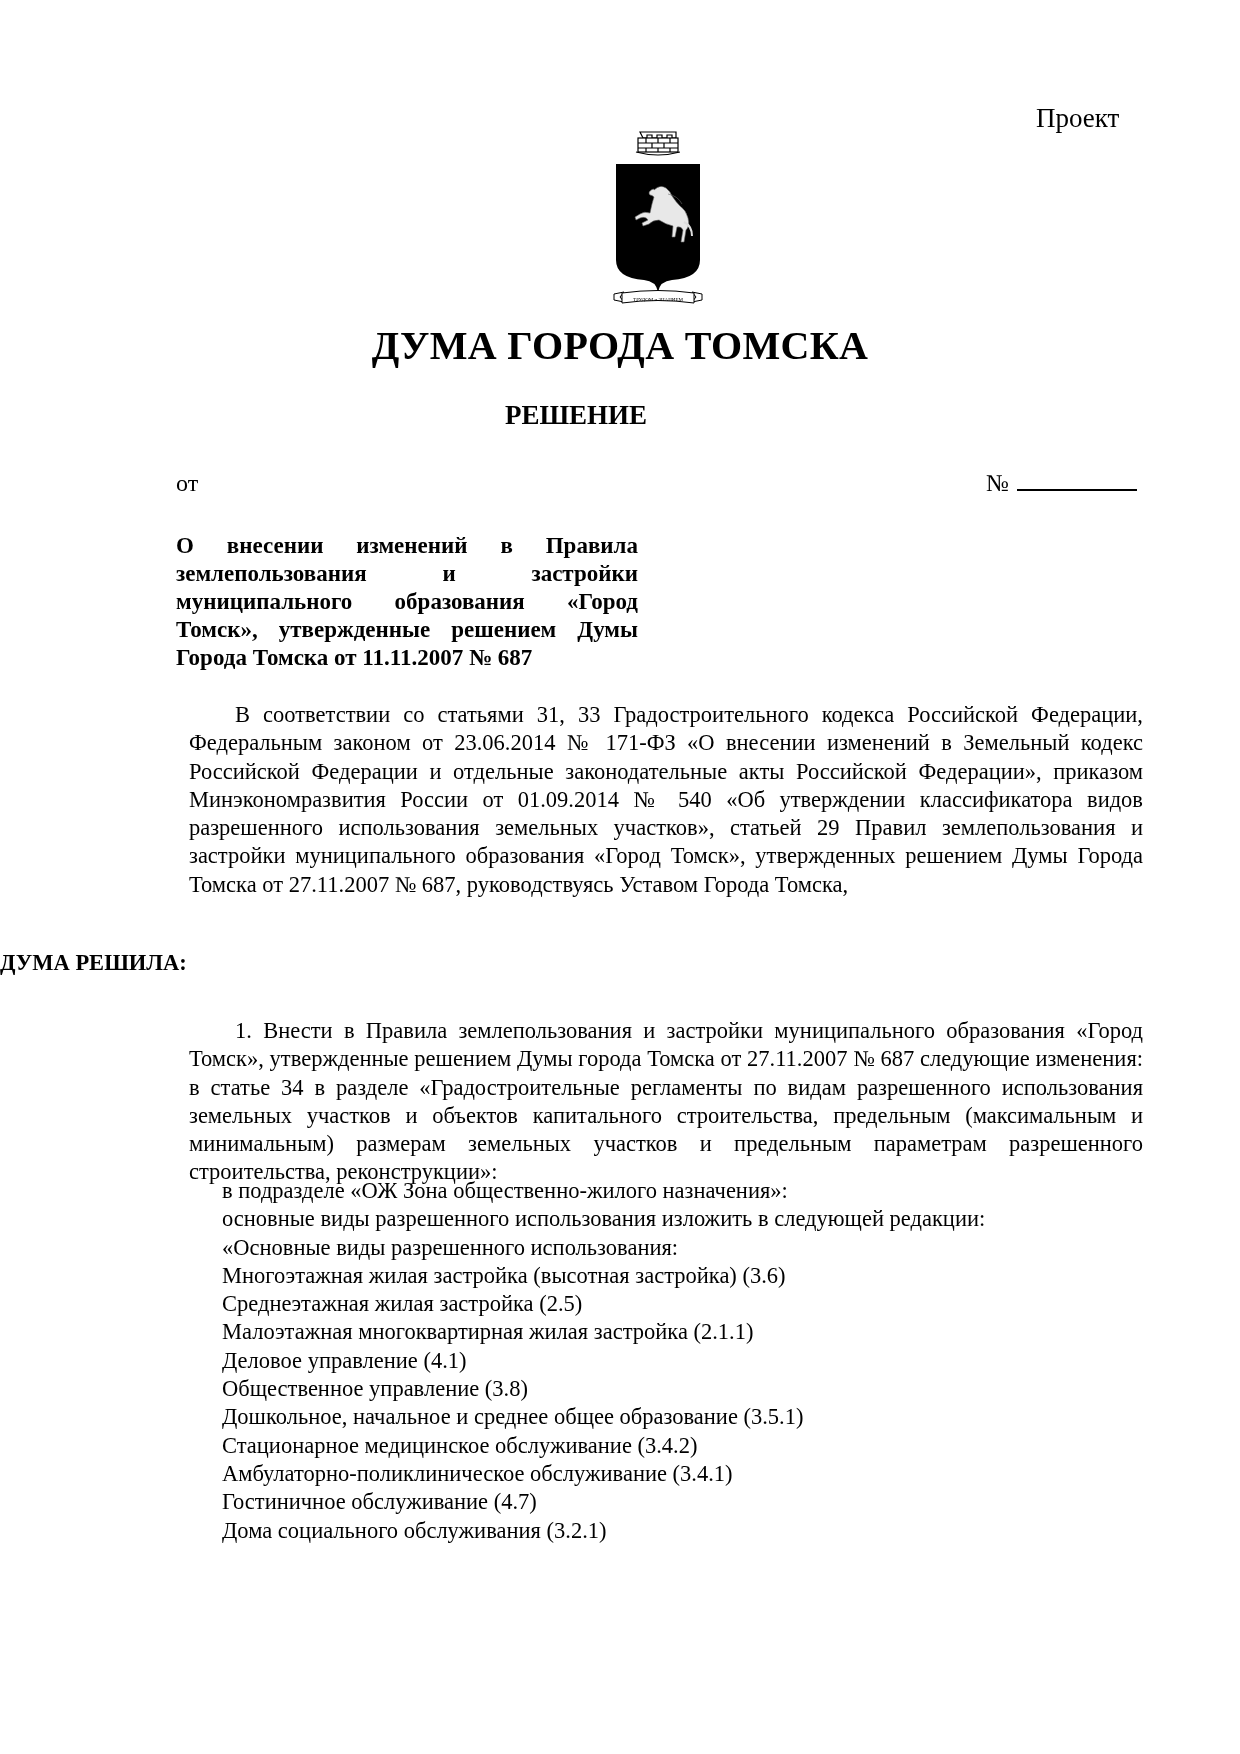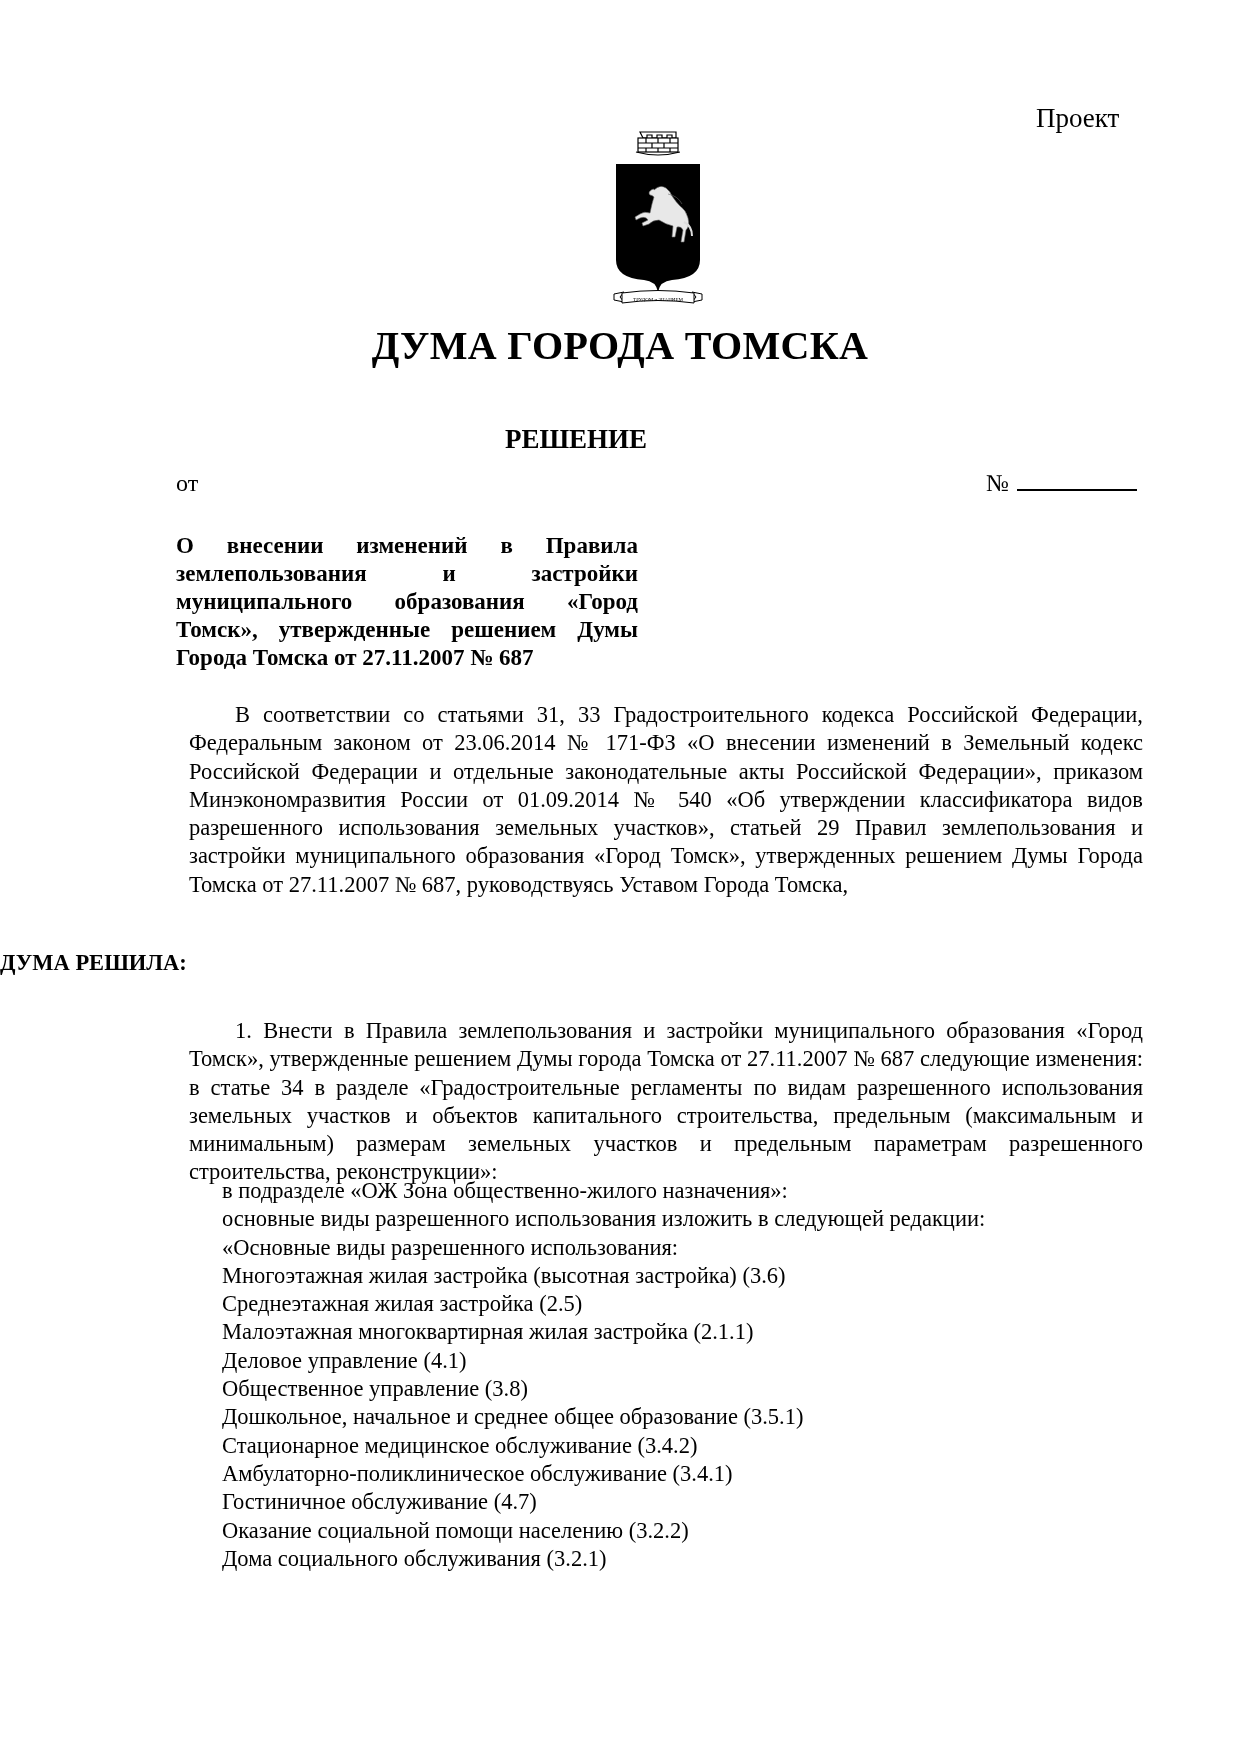--- a/index.html
+++ b/index.html
@@ -15,21 +15,21 @@
     }
     .coat {
       position: absolute; left: 612px; top: 130px; width: 92px; height: 180px;
     }
     .org-title {
       position: absolute; left: 0; width: 1240px; top: 322px;
       text-align: center; font-weight: bold; font-size: 40px; letter-spacing: 0.3px;
     }
     .doc-type {
       position: absolute; left: 0; width: 1152px; top: 400px;
-      text-align: center; font-weight: bold; font-size: 27px; margin-top: 24px;
+      text-align: center; font-weight: bold; font-size: 27px;
     }
     .date-label { position: absolute; left: 176px; top: 470px; font-size: 24px; }
     .number-label { position: absolute; left: 986px; top: 470px; font-size: 24px; }
     .number-line {
       display: inline-block; width: 120px; border-bottom: 2px solid #000;
       margin-left: 8px; vertical-align: baseline; height: 1px;
     }
     .subject {
       position: absolute; left: 176px; top: 532px; width: 462px;
       font-weight: bold; font-size: 23px; line-height: 28px;
@@ -96,21 +96,21 @@
 <div class="org-title">ДУМА ГОРОДА ТОМСКА</div>
 <div class="doc-type">РЕШЕНИЕ</div>
 
 <div class="date-label">
   <span>от</span>
 </div>
 <div class="number-label">
   <span>№</span><span class="number-line"></span>
 </div>
 
-<div class="subject">О внесении изменений в Правила землепользования и застройки муниципального образования «Город Томск», утвержденные решением Думы Города Томска от 27.11.2007 № 687</div>
+<div class="subject">О внесении изменений в Правила землепользования и застройки муниципального образования «Город Томск», утвержденные решением Думы Города Томска от 11.11.2007 № 687</div>
 
 <div class="body-block preamble">
   <p>В соответствии со статьями 31, 33 Градостроительного кодекса Российской Федерации, Федеральным законом от 23.06.2014 № 171-ФЗ «О внесении изменений в Земельный кодекс Российской Федерации и отдельные законодательные акты Российской Федерации», приказом Минэкономразвития России от 01.09.2014 № 540 «Об утверждении классификатора видов разрешенного использования земельных участков», статьей 29 Правил землепользования и застройки муниципального образования «Город Томск», утвержденных решением Думы Города Томска от 27.11.2007 № 687, руководствуясь Уставом Города Томска,</p>
 </div>
 
 <div class="resolved">ДУМА РЕШИЛА:</div>
 
 <div class="body-block clause">
   <p>1. Внести в Правила землепользования и застройки муниципального образования «Город Томск», утвержденные решением Думы города Томска от 27.11.2007 № 687 следующие изменения: в статье 34 в разделе «Градостроительные регламенты по видам разрешенного использования земельных участков и объектов капитального строительства, предельным (максимальным и минимальным) размерам земельных участков и предельным параметрам разрешенного строительства, реконструкции»:</p>
 </div>
@@ -121,15 +121,14 @@
   <div>«Основные виды разрешенного использования:</div>
   <div>Многоэтажная жилая застройка (высотная застройка) (3.6)</div>
   <div>Среднеэтажная жилая застройка (2.5)</div>
   <div>Малоэтажная многоквартирная жилая застройка (2.1.1)</div>
   <div>Деловое управление (4.1)</div>
   <div>Общественное управление (3.8)</div>
   <div>Дошкольное, начальное и среднее общее образование (3.5.1)</div>
   <div>Стационарное медицинское обслуживание (3.4.2)</div>
   <div>Амбулаторно-поликлиническое обслуживание (3.4.1)</div>
   <div>Гостиничное обслуживание (4.7)</div>
-  <div>Оказание социальной помощи населению (3.2.2)</div>
   <div>Дома социального обслуживания (3.2.1)</div>
 </div>
 
 </body></html>

